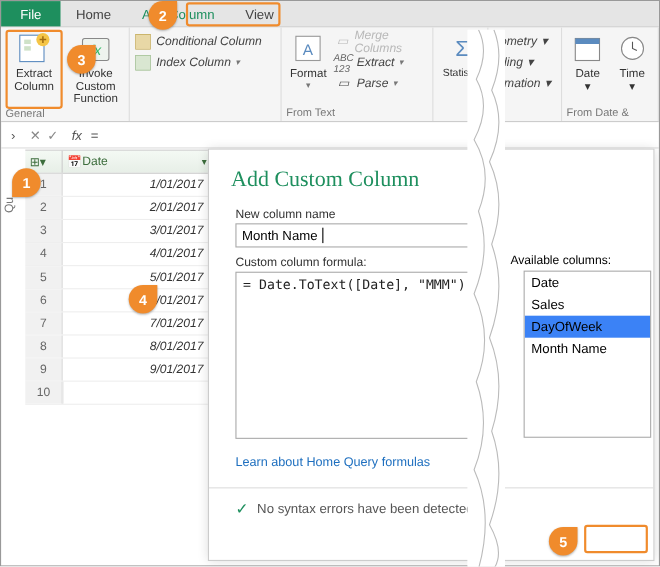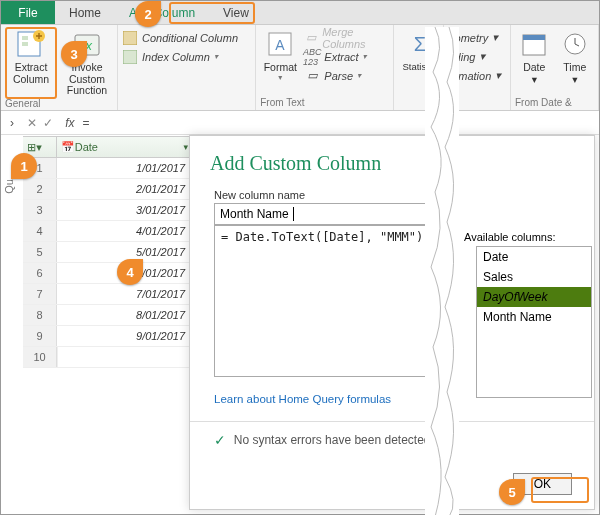--- a/index.html
+++ b/index.html
@@ -40,21 +40,21 @@
 
   
   .dialog { position:absolute; left:188px; top:134px; right:4px; bottom:4px; background:#fff; border:1px solid #ccc; box-shadow:0 0 10px rgba(0,0,0,.15); padding:14px 14px 10px 24px; }
   .dialog h2 { color:#1e8f5e; font-weight:400; font-size:20px; margin:2px 0 14px -4px; font-family:"Segoe UI Light","Segoe UI"; }
   .fld-label { font-size:11px; color:#333; margin-bottom:2px; }
   .text-in { border:1px solid #aaa; padding:3px 5px; font-size:12px; width:230px; background:#fff;}
   .formula-box { border:1px solid #aaa; width:230px; height:152px; padding:4px 6px; font-size:12px; font-family:Consolas,monospace; background:#fff; color:#222;}
   .avail-label { position:absolute; left:274px; top:95px; font-size:11px;}
   .avail-box { position:absolute; left:286px; top:110px; width:116px; height:152px; border:1px solid #aaa; font-size:12px; overflow:hidden;}
   .avail-box div { padding:3px 6px; }
-  .avail-box .sel { background:#4d7c0f;font-style:italic; }
+  .avail-box .sel { background:#3b82f6; }
   .insert-btn { position:absolute; left:320px; top:270px; font-size:11px; border:1px solid #aaa; padding:3px 10px; background:#f3f3f3;}
   .learn { color:#1e6fbf; font-size:11.5px; margin-top:16px; display:inline-block;}
   .divider { border-top:1px solid #ddd; margin:14px -14px 0 -24px; }
   .status-row { display:flex; align-items:center; padding-top:10px; font-size:12px; color:#555; gap:8px;}
   .okbtn { position:absolute; right:22px; bottom:14px; border:1px solid #888; background:#f3f3f3; font-size:12px; padding:3px 20px;}
   .check { color:#1e8f5e; font-size:14px;}
 
   
   .callout { position:absolute; z-index:40; }
   .callout .bubble { background:#f08b2c; color:#fff; font-weight:600; font-size:13px; width:26px; height:26px; border-radius:13px 13px 13px 0; display:flex; align-items:center; justify-content:center; box-shadow:0 1px 2px rgba(0,0,0,.3);}
@@ -292,37 +292,37 @@
           <div class="rn">10</div>
           <div class="xc"></div>
         </div>
       </div>
 </div>
 
 <div class="dialog">
   <h2>Add Custom Column</h2>
   <div class="fld-label">New column name</div>
   <div class="text-in"><span>Month Name</span><span style="border-right:1px solid #000; margin-left:1px;">&nbsp;</span></div>
+  <div class="fld-label" style="margin-top:8px">Custom column formula:</div>
   <div class="formula-box">= Date.ToText([Date], "MMM")</div>
 
   <div class="avail-label">Available columns:</div>
   <div class="avail-box" id="avail-list">
         <div>Date</div>
         <div>Sales</div>
         <div class="sel">DayOfWeek</div>
         <div>Month Name</div>
       </div>
 
   <a class="learn">Learn about Home Query formulas</a>
   <div class="divider"></div>
   <div class="status-row">
     <span class="check">✓</span>
     <span>No syntax errors have been detected.</span>
   </div>
-  <div class="okbtn">OK</div>
 </div>
 <div class="hl" style="left:530px; top:476px; width:58px; height:26px;"></div>
 
 <div class="tear" style="left:424px;">
   <svg viewBox="0 0 34 490" preserveAspectRatio="none">
     <path d="M10 0 Q20 20 8 45 Q22 70 6 100 Q24 130 10 165 Q22 200 6 240 Q24 280 8 320 Q22 360 6 400 Q24 440 10 490 L0 490 L0 0 Z" fill="#fff"></path>
     <path d="M10 0 Q20 20 8 45 Q22 70 6 100 Q24 130 10 165 Q22 200 6 240 Q24 280 8 320 Q22 360 6 400 Q24 440 10 490" fill="none" stroke="#bbb" stroke-width="1"></path>
     <path d="M24 0 Q34 25 22 55 Q36 85 20 120 Q36 155 22 195 Q36 235 20 280 Q36 320 22 365 Q36 405 20 450 Q34 475 24 490 L34 490 L34 0 Z" fill="#fff"></path>
     <path d="M24 0 Q34 25 22 55 Q36 85 20 120 Q36 155 22 195 Q36 235 20 280 Q36 320 22 365 Q36 405 20 450 Q34 475 24 490" fill="none" stroke="#bbb" stroke-width="1"></path>
   </svg>

